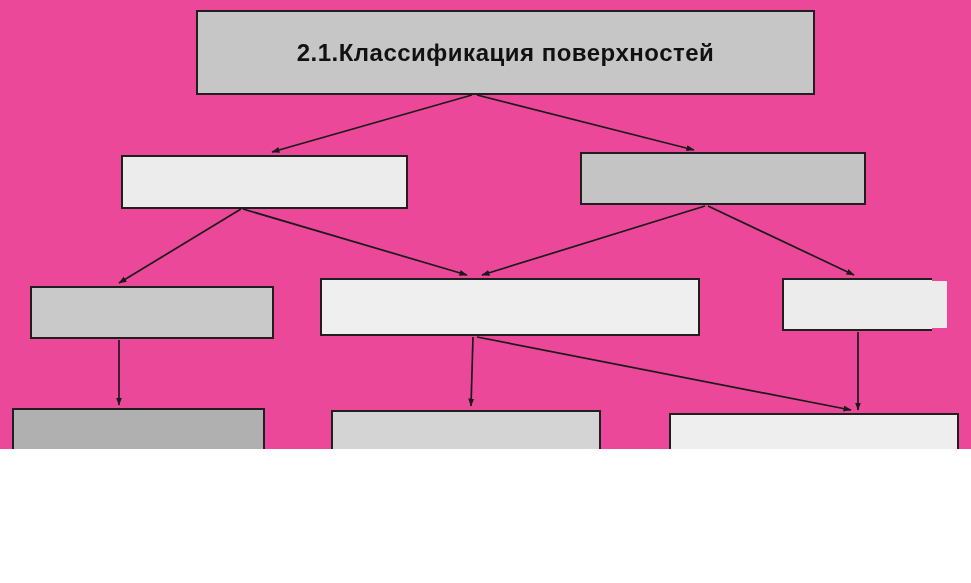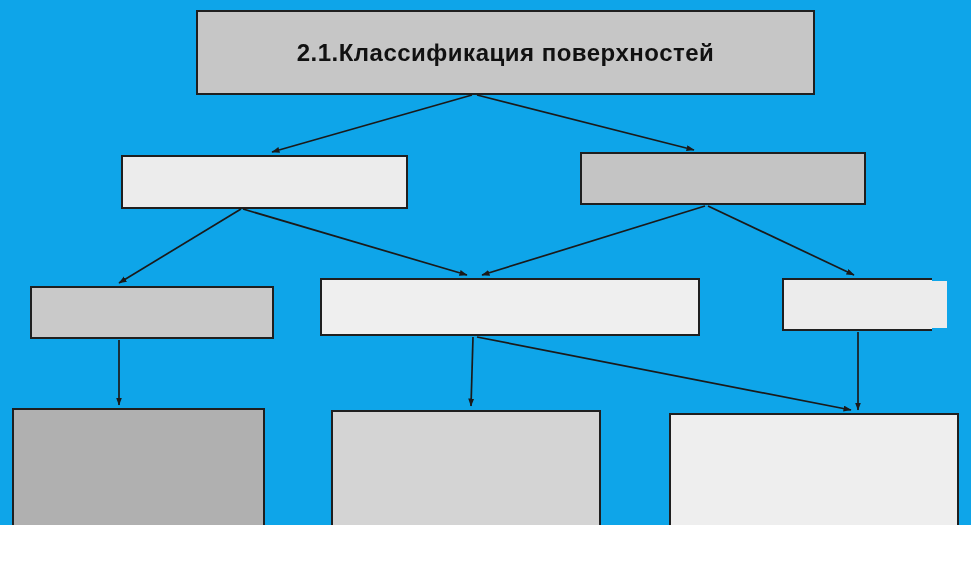--- a/index.html
+++ b/index.html
@@ -4,22 +4,22 @@
 <style>
   html, body {
     margin: 0;
     padding: 0;
     background: #ffffff;
     font-family: "Liberation Sans", sans-serif;
   }
   .canvas {
     position: relative;
     width: 971px;
-    height: 525px;
-    background: #0ea5e9;
+    height: 449px;
+    background: #ec4899;
     overflow: hidden;
   }
   .node {
     position: absolute;
     border: 2px solid #1f1f1f;
     box-sizing: border-box;
   }
   .node-title {
     left: 196px; top: 10px; width: 619px; height: 85px;
     display: flex; align-items: center; justify-content: center;

